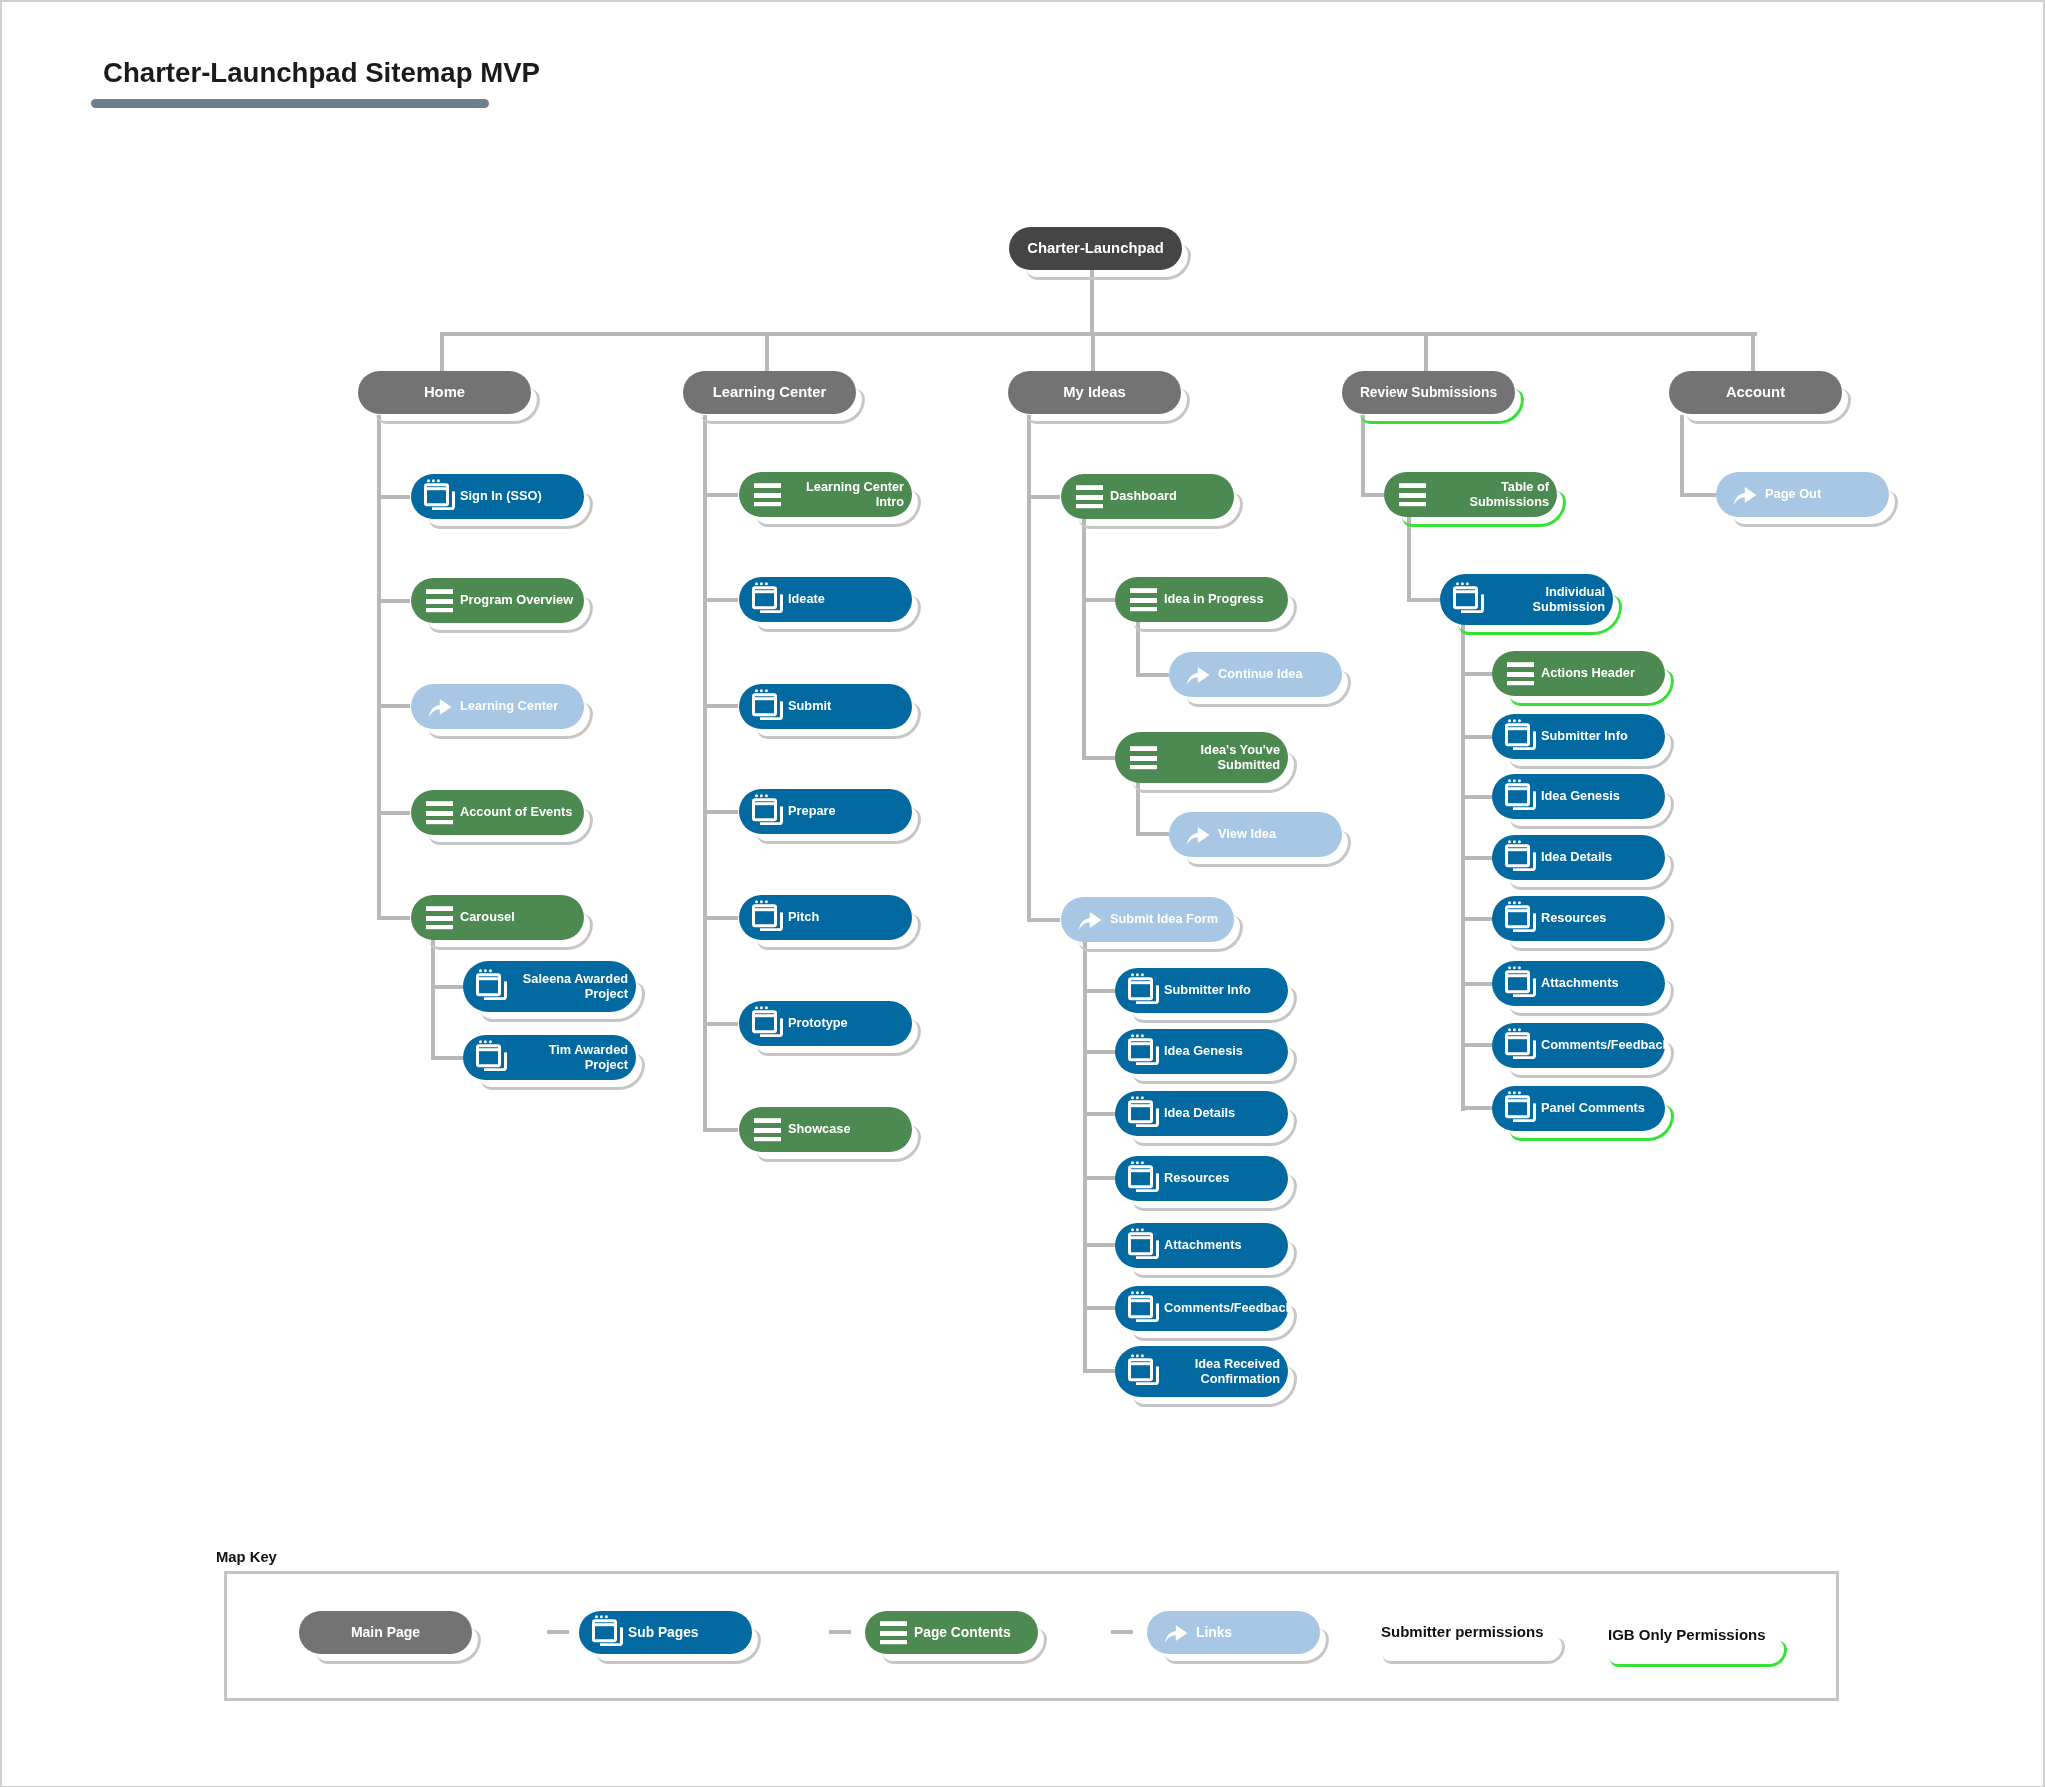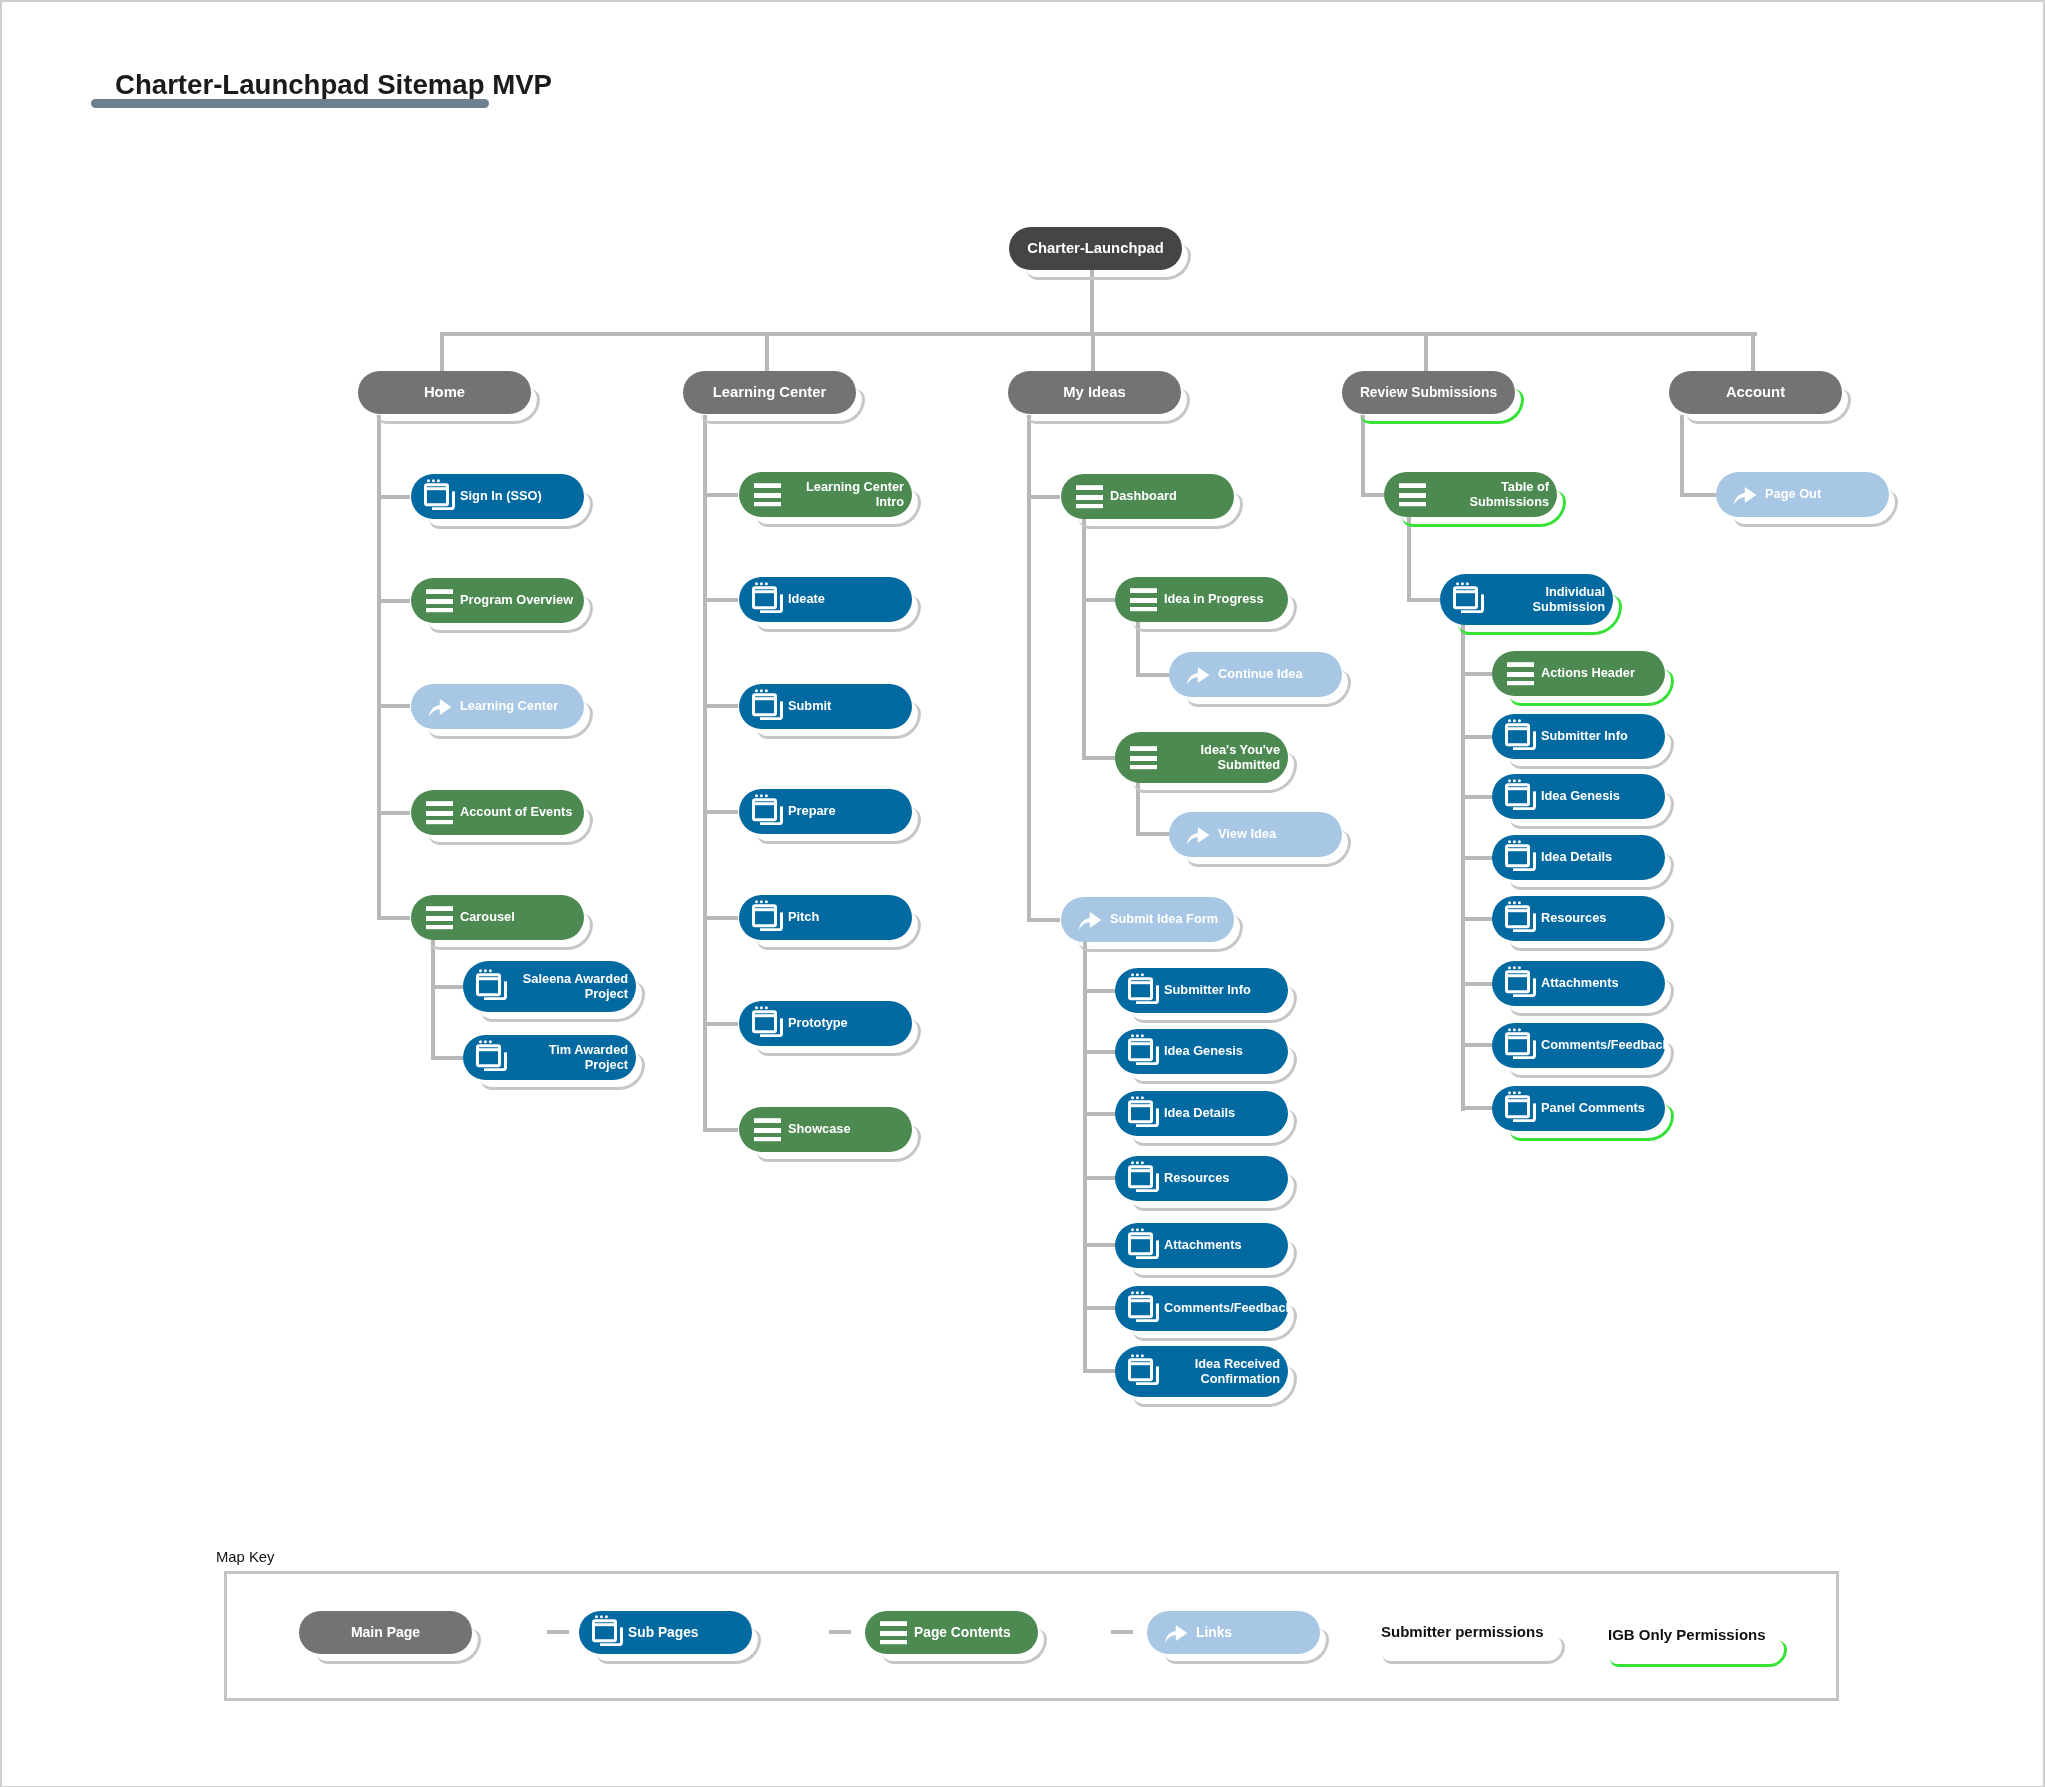--- a/index.html
+++ b/index.html
@@ -2,21 +2,21 @@
 <html><head>
 <meta charset="utf-8">
 <style>
   html,body{margin:0;padding:0;background:#fff;}
   .canvas{
     position:relative;width:2045px;height:1788px;background:#ffffff;
     border:2px solid #cfcfcf;box-sizing:border-box;overflow:hidden;
     font-family:"Liberation Sans","DejaVu Sans",sans-serif;
   }
   .page-title{
-    position:absolute;left:101px;top:55px;margin:12px;
+    position:absolute;left:101px;top:55px;margin:0;
     font-size:27.6px;font-weight:bold;color:#1b1b1b;letter-spacing:0;
   }
   .title-underline{
     position:absolute;left:89px;top:97px;width:398px;height:8.9px;
     border-radius:4.9px;background:#6e7f8d;
   }
   
   .cl{position:absolute;background:#b8b8b8;}
   .cl.v{width:3.9px;}
   .cl.h{height:3.9px;}
@@ -51,21 +51,21 @@
                     #fff 18.7px 23.6px);}
   .i-win{width:21.7px;height:16.7px;border:3px solid #fff;border-radius:3px;position:relative;margin:-3.9px 5.9px 0 0;}
   .i-win .bar{position:absolute;left:-1px;right:-1px;top:1px;height:3px;background:#fff;}
   .i-win .dots{position:absolute;top:-6.9px;left:0;width:3px;height:3px;border-radius:50%;
     background:#fff;box-shadow:4.9px 0 0 #fff,9.9px 0 0 #fff;}
   .i-win .back{position:absolute;left:4.9px;top:4.9px;width:20.7px;height:15.8px;
     border-right:3px solid #fff;border-bottom:3px solid #fff;border-bottom-right-radius:3.9px;}
   
   .key-box{position:absolute;left:222px;top:1569px;width:1615px;height:130px;
     border:3px solid #c4c4c4;box-sizing:border-box;background:#fff;}
-  .key-heading{position:absolute;left:214px;top:1547px;font-size:14.8px;font-weight:normal;color:#111;}
+  .key-heading{position:absolute;left:214px;top:1547px;font-size:14.8px;font-weight:bold;color:#111;}
   .dash{position:absolute;width:21.7px;height:3.9px;background:#b8b8b8;}
   .key-text{position:absolute;font-size:15px;font-weight:bold;color:#111;padding:0 5.9px 9.9px 0;}
   .key-text::after{
     content:"";position:absolute;left:2px;right:-15.8px;top:55%;bottom:-13.8px;
     border:0 solid #c6c6c6;border-bottom-width:3.9px;border-right-width:3.9px;
     border-bottom-right-radius:21.7px;border-bottom-left-radius:9.9px;border-top-right-radius:9.9px;
   }
   .key-text.hl-text::after{border-color:#35e235;}
 </style>
 </head>

